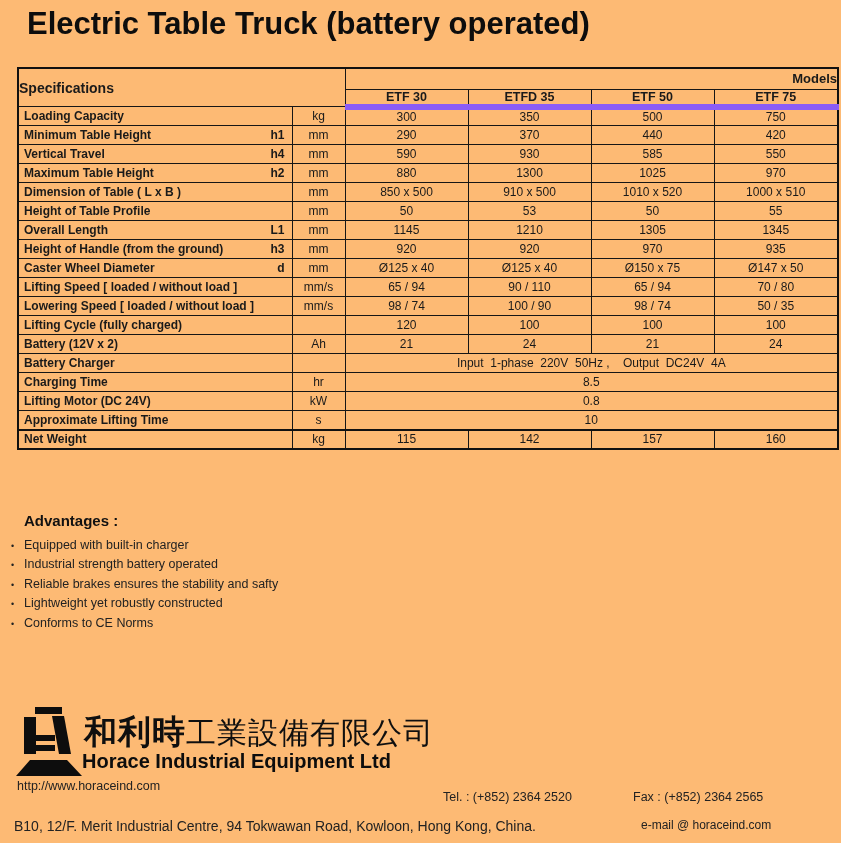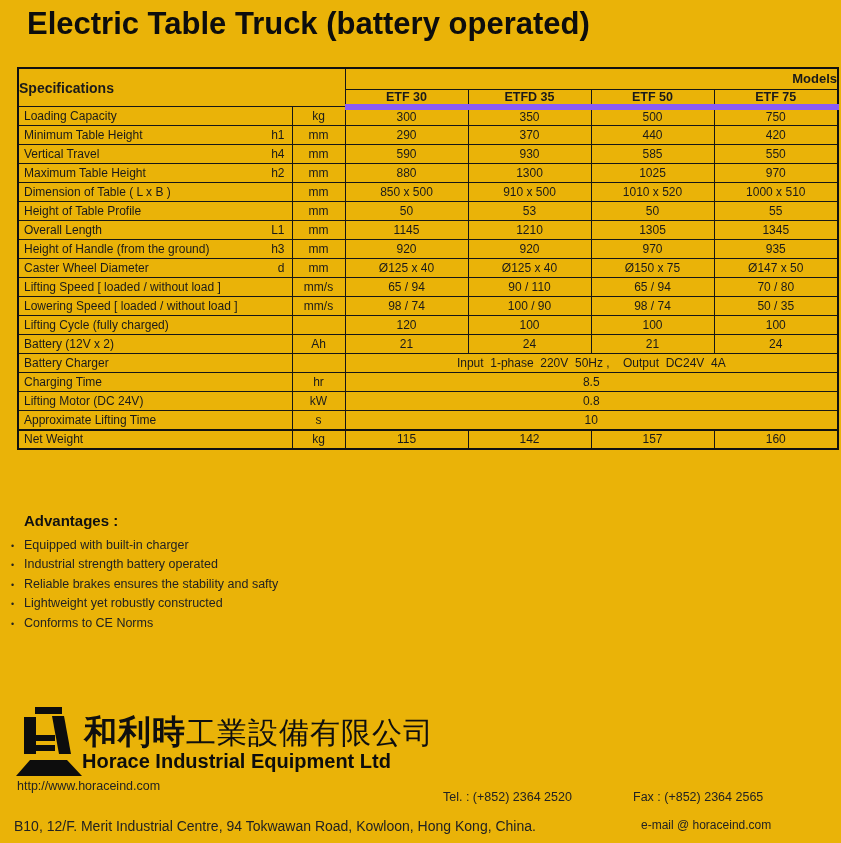--- a/index.html
+++ b/index.html
@@ -2,21 +2,21 @@
 <html><head>
 <meta charset="utf-8">
 <style>
   * { box-sizing: border-box; margin: 0; padding: 0; }
   html, body { background: #f2f2f2; }
   body { font-family: "Liberation Sans", sans-serif; color: #1a1a1a; }
   .page {
     position: relative;
     width: 841px;
     height: 843px;
-    background: #eab308;
+    background: #fdba74;
     overflow: hidden;
   }
   
   .doc-title {
     position: absolute;
     left: 27px;
     top: 6px;
     font-size: 31px;
     font-weight: bold;
     letter-spacing: 0px;
@@ -45,21 +45,21 @@
   table.spec thead tr.r-models th { height: 21px; }
   table.spec thead tr.r-names th { height: 17px; border-bottom: 6px solid #8b5cf6; }
   th.spec-h {
     text-align: left;
     font-size: 14px;
     font-weight: bold;
     padding-left: 5px;
   }
   th.models-h { font-size: 13px; font-weight: bold; text-align: right; }
   th.model-name { font-size: 12.5px; font-weight: bold; text-align: center; }
-  td.lbl { text-align: center; }
+  td.lbl { text-align: center; font-weight: bold; }
   td.lbl .lblwrap {
     display: flex;
     justify-content: space-between;
     align-items: center;
     padding: 0 7px 0 5px;
   }
   td.unit, td.val { text-align: center; }
   td.val.prewrap { white-space: pre; }
   tr.thick-top td { border-top: 2px solid #111; }
   

